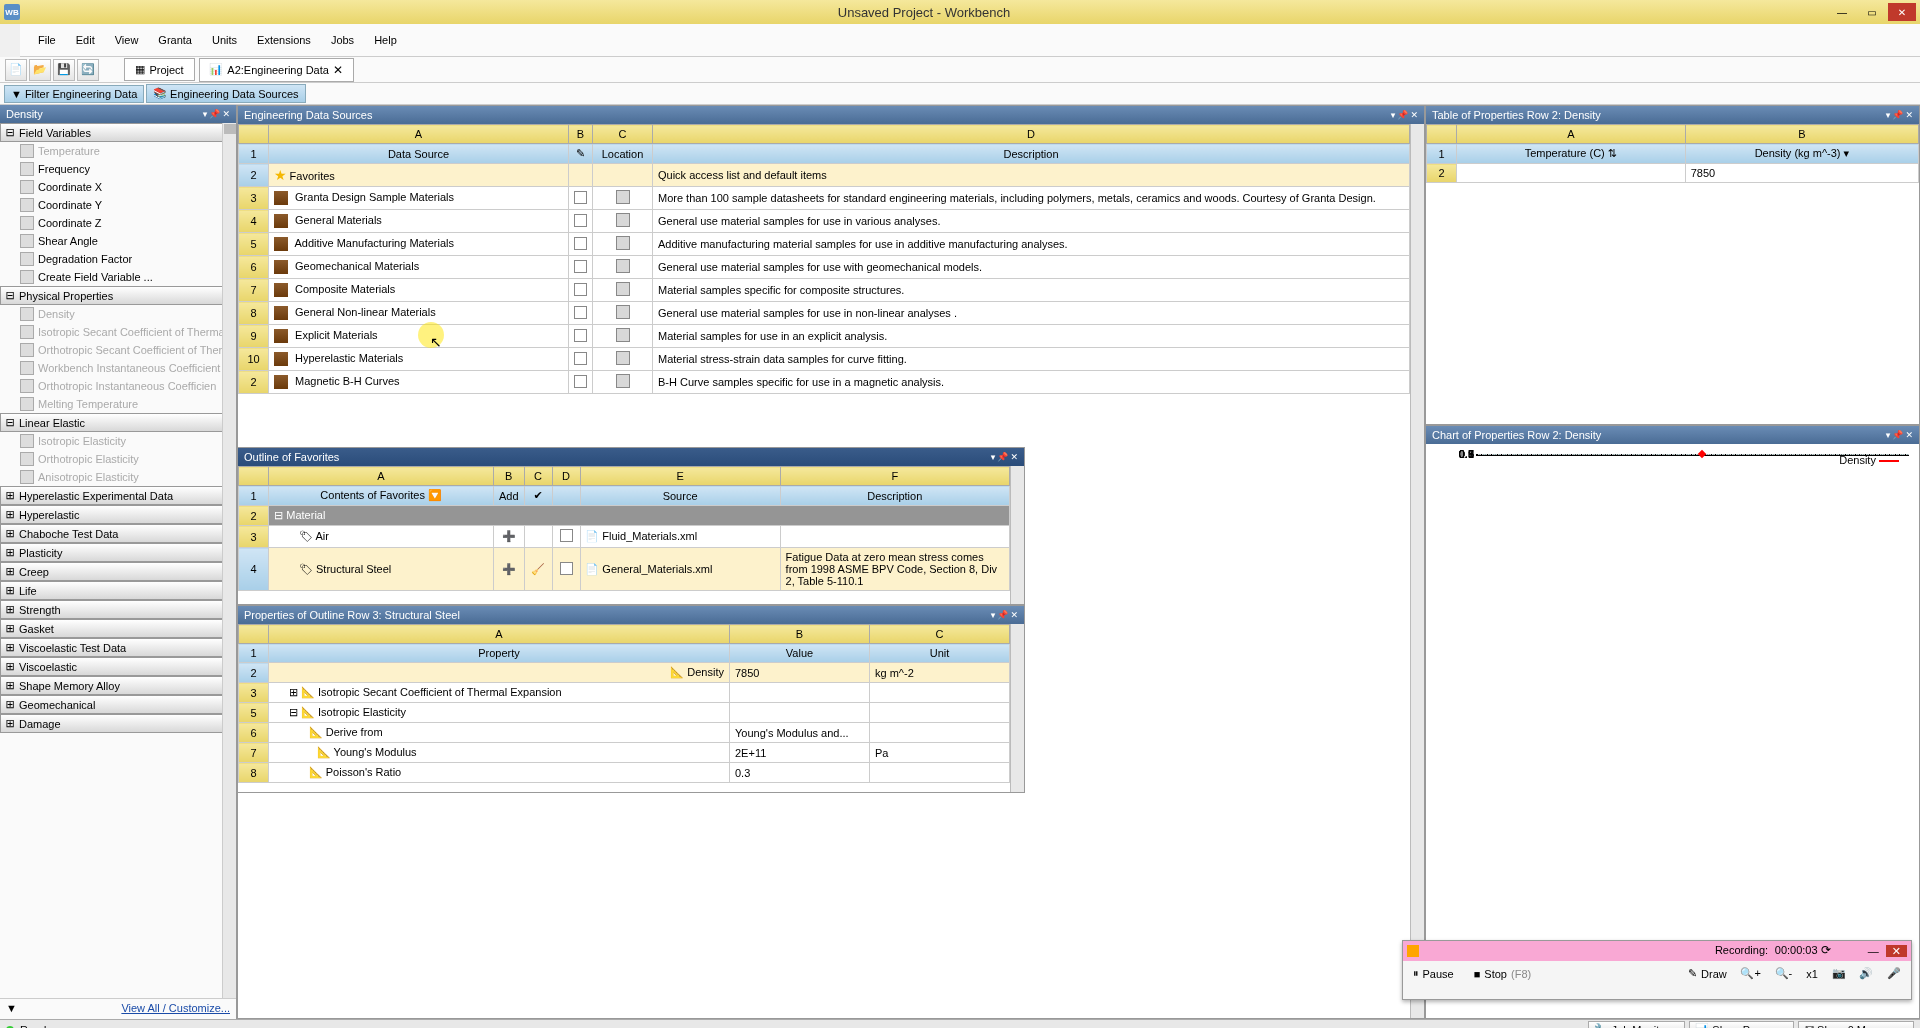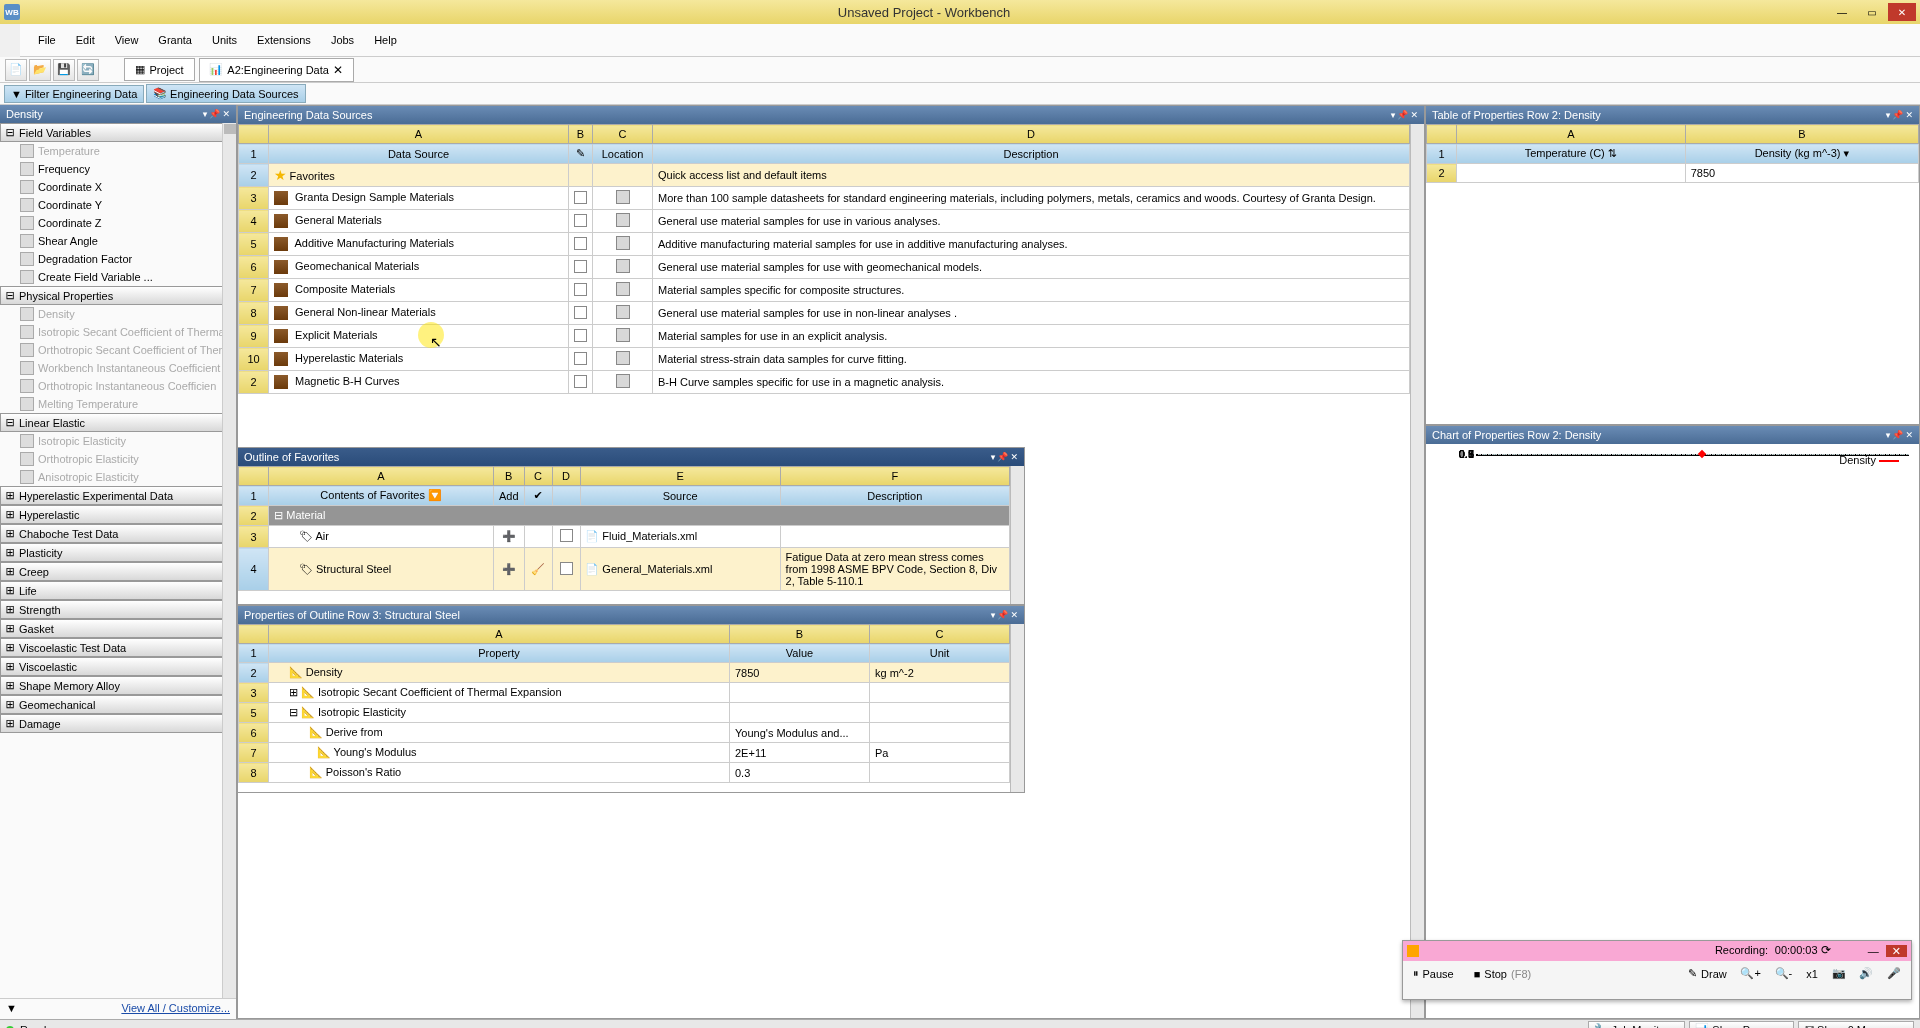--- a/index.html
+++ b/index.html
@@ -587,21 +587,21 @@
         <tr class="header-row">
                 <td class="rownum">1</td>
                 <td>Property</td>
                 <td>Value</td>
                 <td>Unit</td>
               </tr>
         </tbody>
             <tbody id="prop-rows">
               <tr class="sel">
                 <td class="rownum sel">2</td>
-                <td style="padding-left:20px;"><span>📐</span> Density</td>
+                <td style="padding-left:20px;text-align:right;"><span>📐</span> Density</td>
                 <td>7850</td>
                 <td>kg m^-2</td>
               </tr>
               <tr>
                 <td class="rownum">3</td>
                 <td style="padding-left:20px;"><span>⊞</span> <span>📐</span> Isotropic Secant Coefficient of Thermal Expansion</td>
                 <td></td>
                 <td></td>
               </tr>
               <tr>

